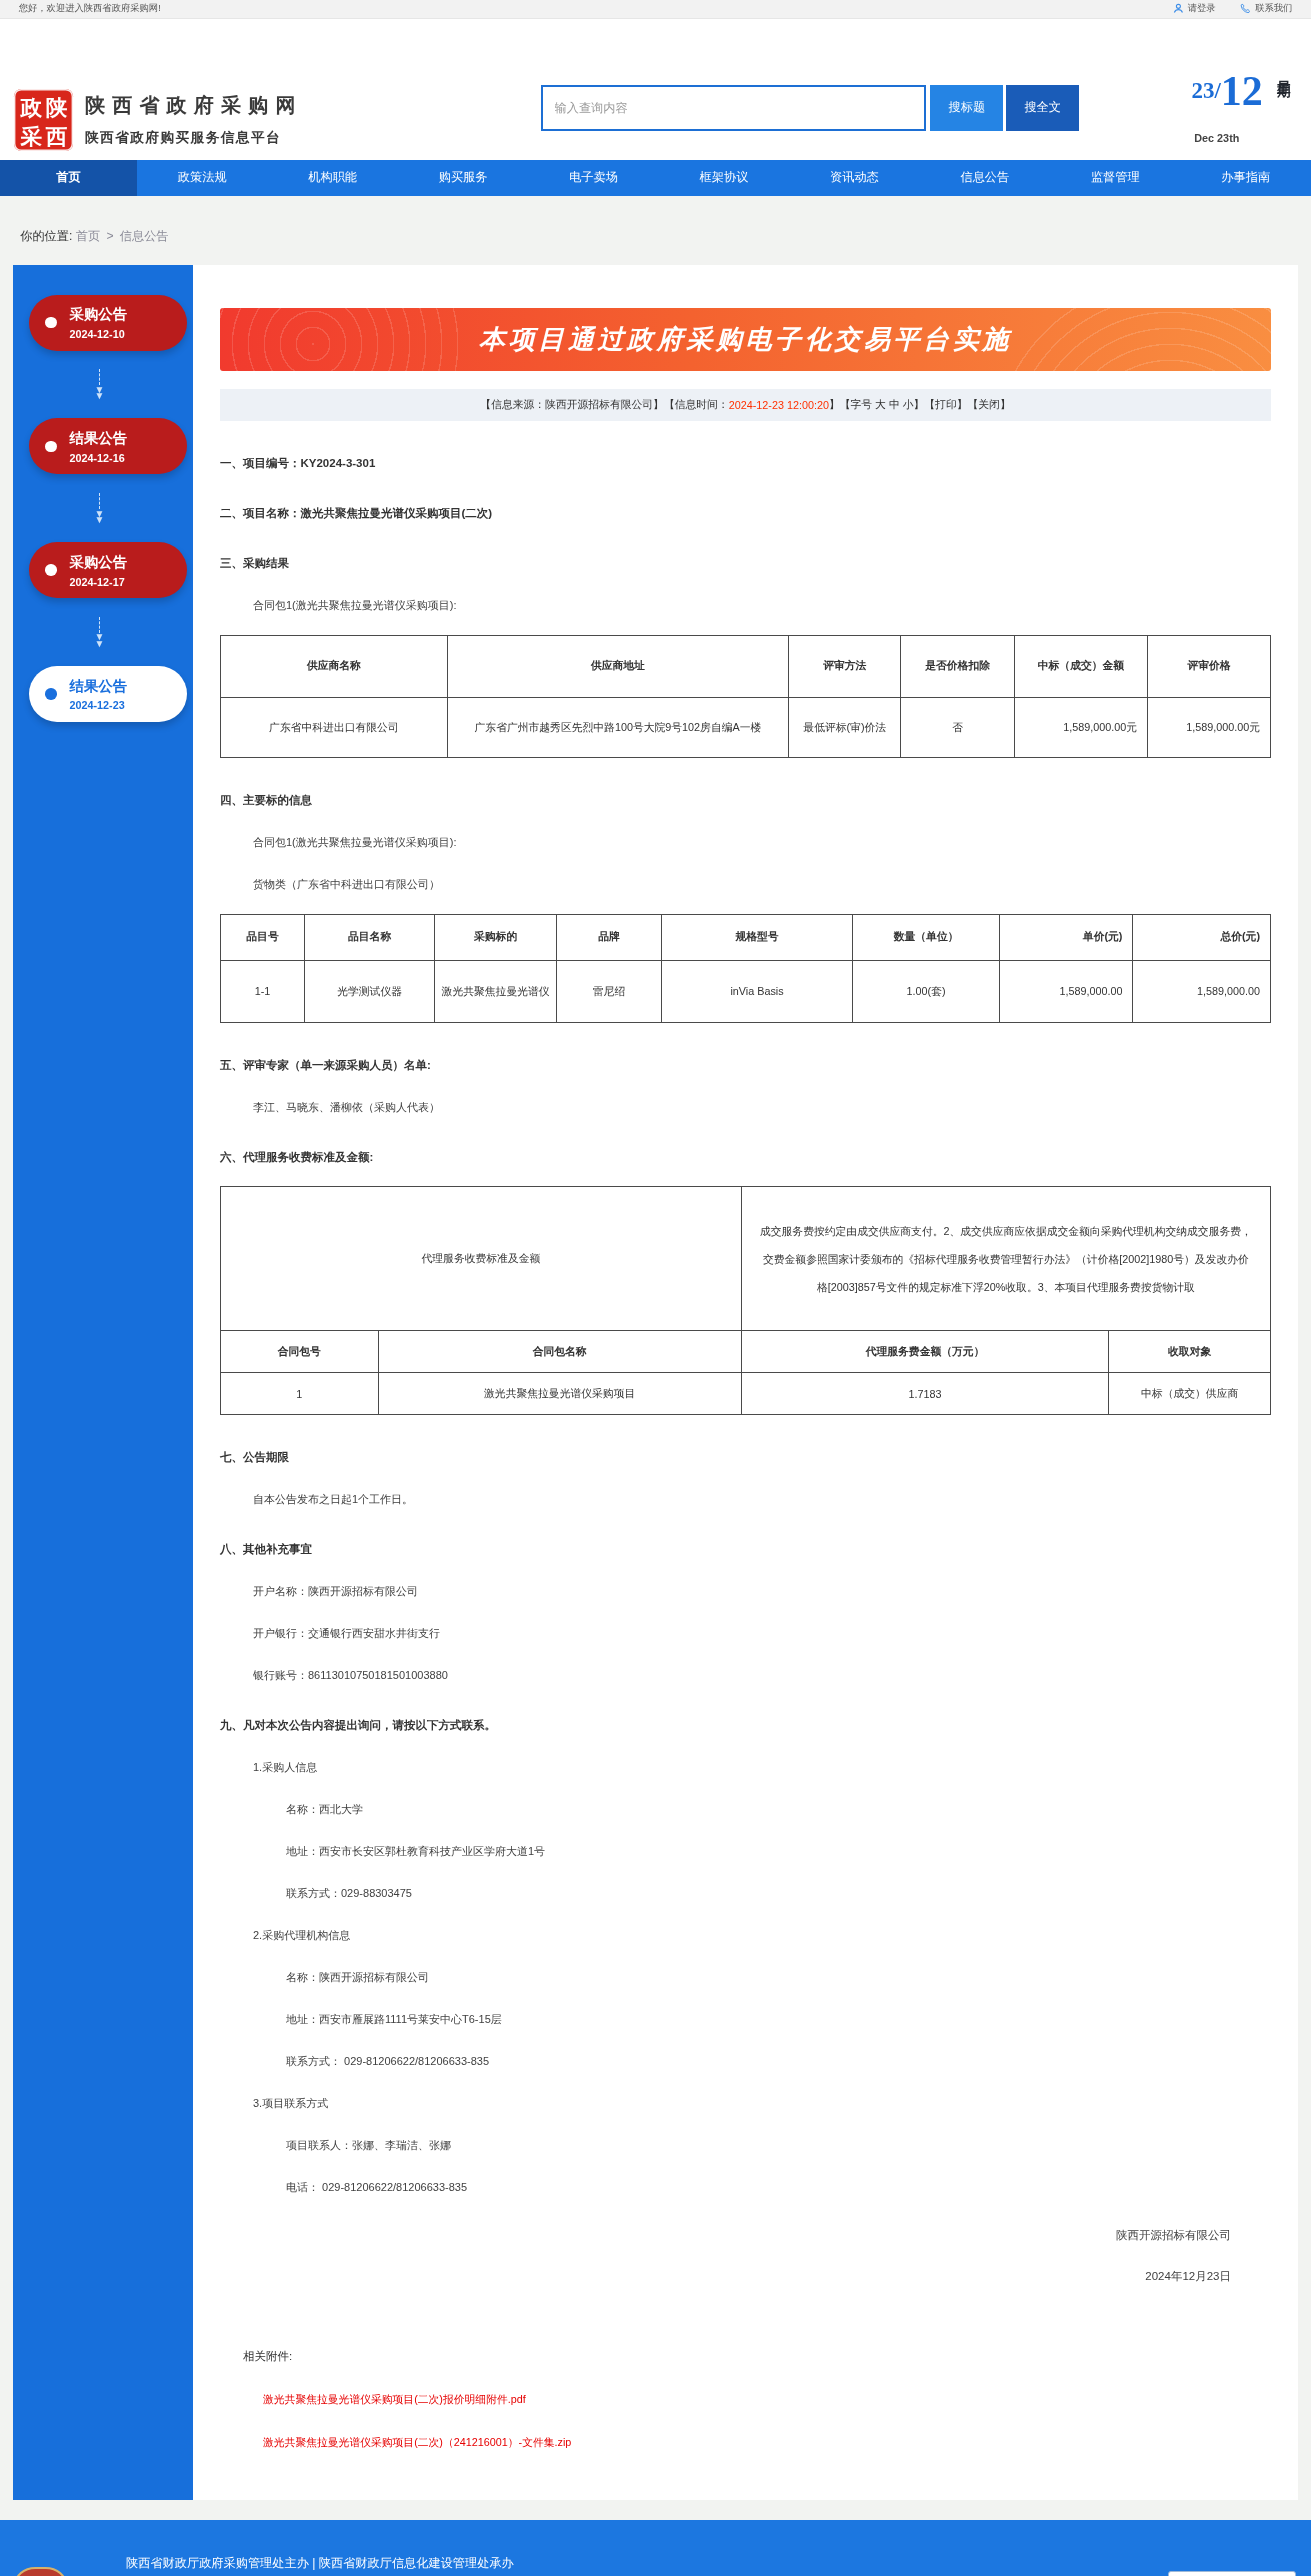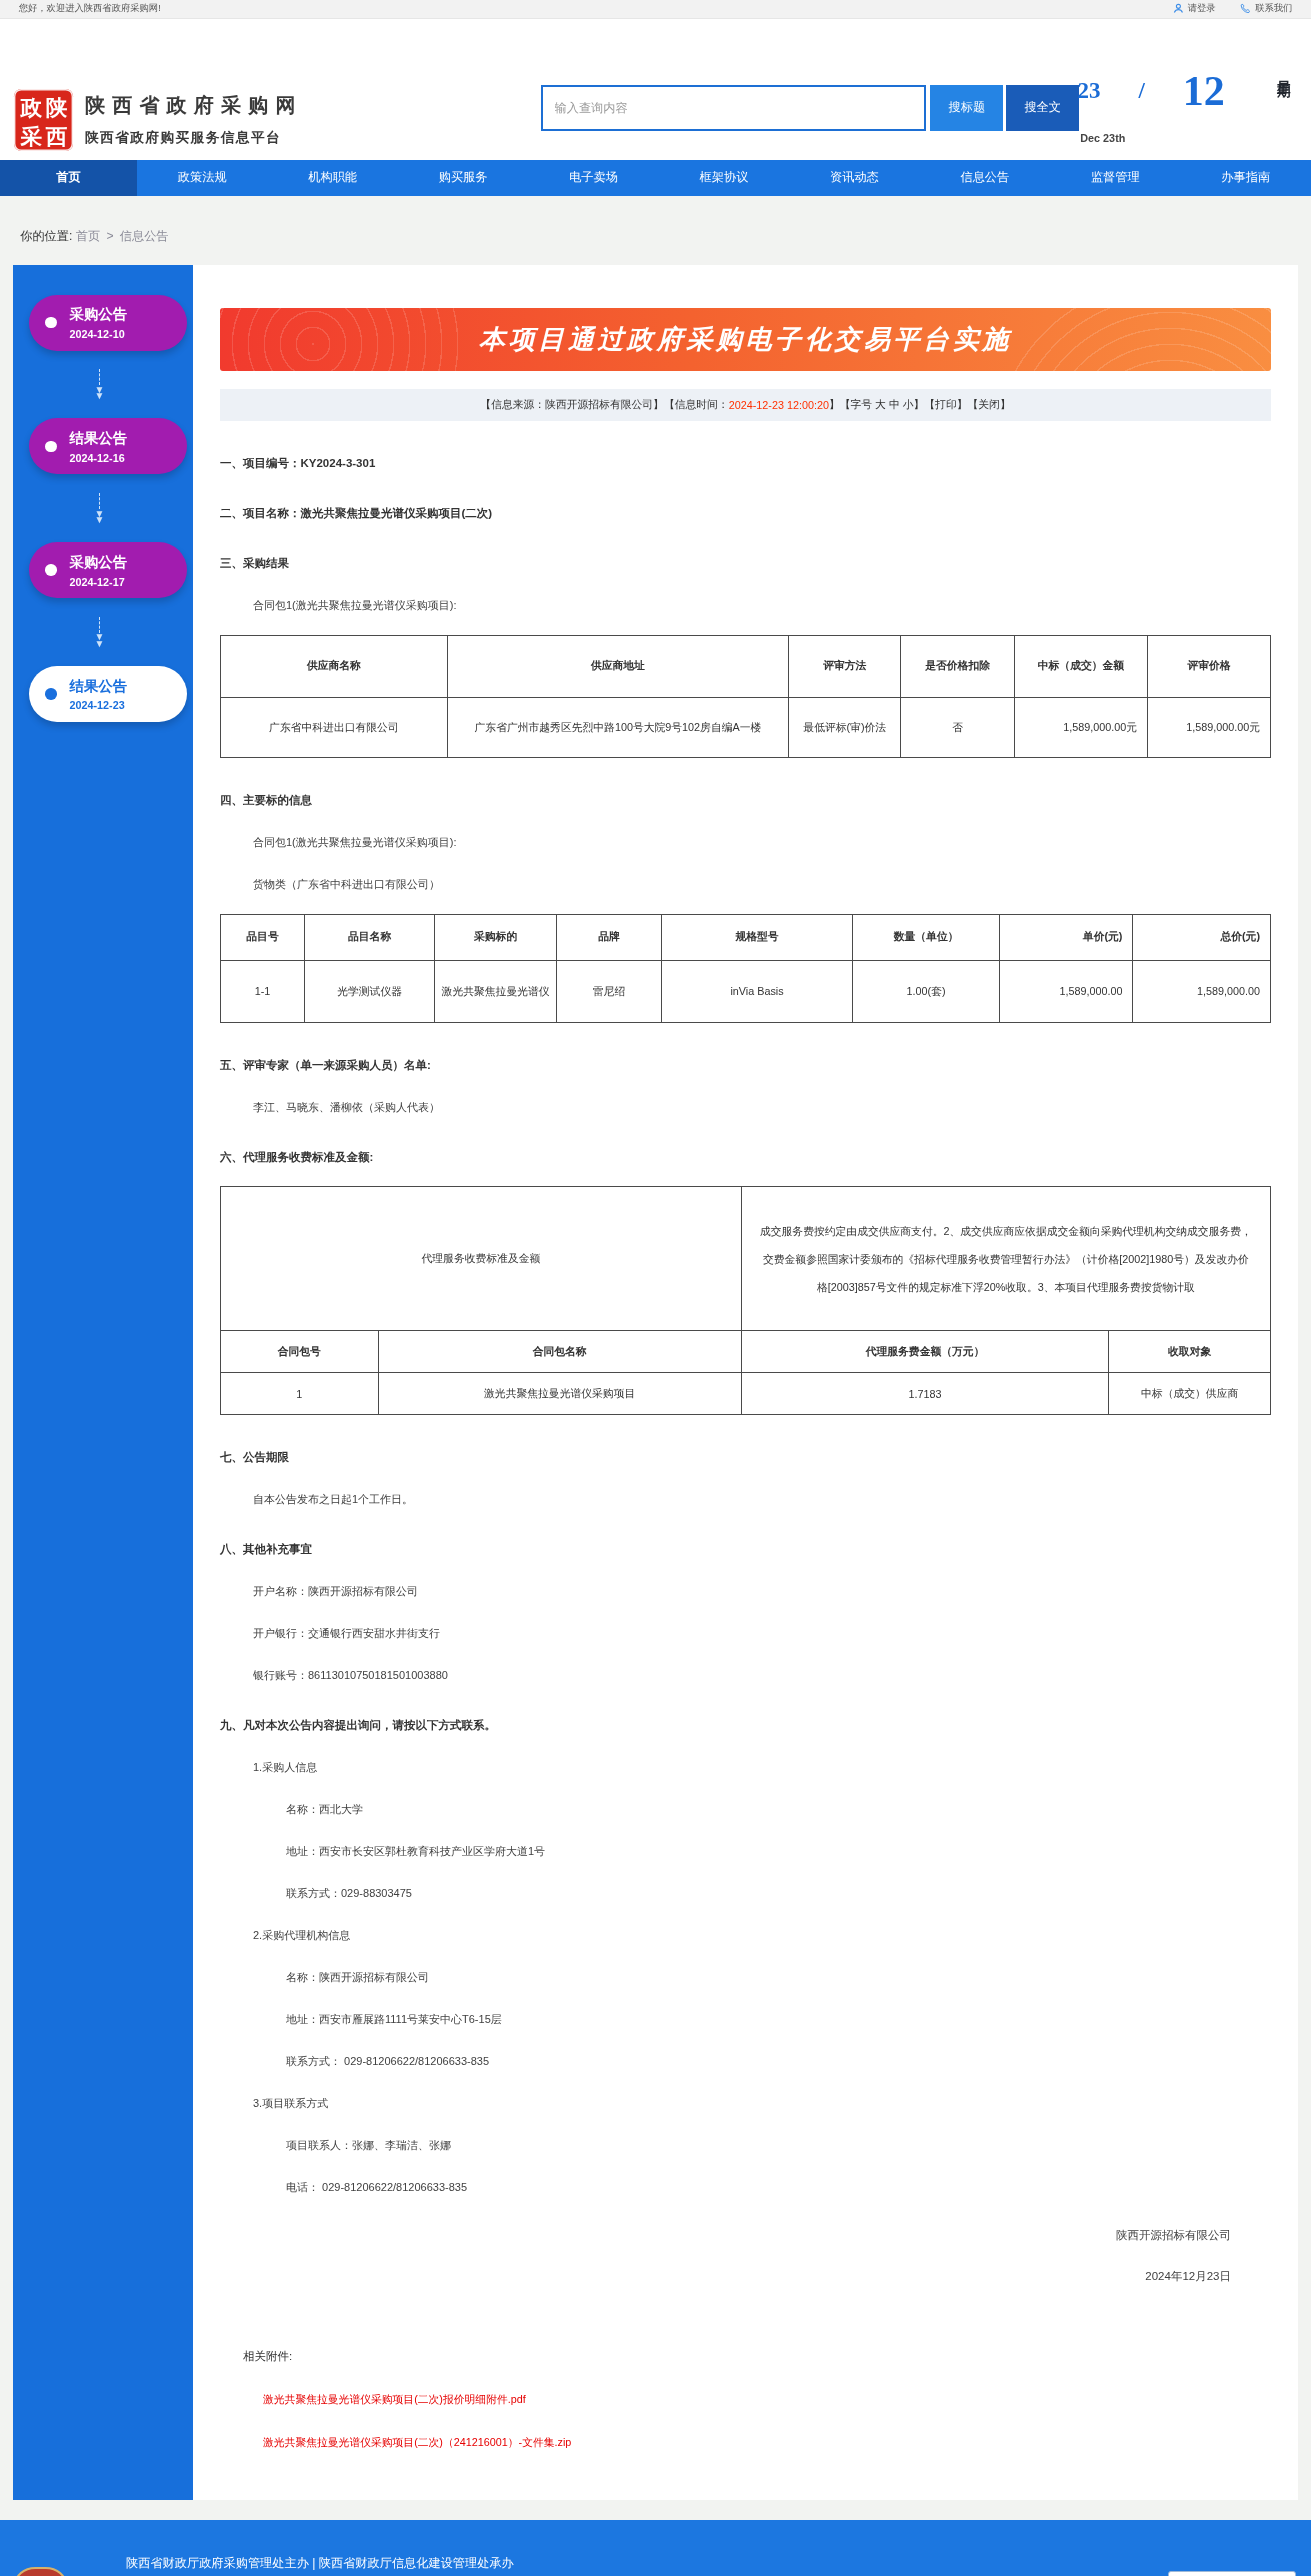--- a/index.html
+++ b/index.html
@@ -23,21 +23,21 @@
   .site-sub  { font-size:13.7px; font-weight:bold; letter-spacing:1.4px; margin-top:10px; }
 
   .search { position:absolute; left:541px; top:66px; display:flex; align-items:stretch; height:46px; }
   .search input { width:385px; border:2.2px solid #1d6fd4; font-size:12.2px; padding:0 11.5px; outline:none; color:#333; }
   .search input::placeholder { color:#9a9a9a; }
   .search button { width:73px; border:none; color:#fff; font-size:12.2px; cursor:pointer; }
   .btn-title { background:#2584e4; margin-left:4.3px; }
   .btn-full  { background:#1a5cb8; margin-left:2.9px; }
 
   .datebox { position:absolute; right:18.7px; top:50px; color:#1b6cd6; }
-  .date-row { display:flex; align-items:flex-start;gap:38px; }
+  .date-row { display:flex; align-items:flex-start; }
   .d-num { font-family:"Liberation Serif","DejaVu Serif",serif; }
   .d-day { font-size:23px; line-height:43px; font-weight:bold; }
   .d-sep { font-size:23px; line-height:43px; font-weight:bold; }
   .d-month { font-size:42px; line-height:45px; font-weight:bold; }
   .d-week { writing-mode:vertical-rl; text-orientation:upright; font-size:13.7px; font-weight:bold;
     color:#22262e; margin-left:11.5px; letter-spacing:4.3px; height:62px; }
   .d-en { font-size:10.8px; color:#444; font-weight:bold; margin-top:1px; margin-left:2.9px; }
 
   
   .nav { height:36px; background:#1a75e0; display:flex; }
@@ -48,21 +48,21 @@
   
   .page-gray { background:#f2f3f1; padding:0 13px 20px; }
   .crumb { padding:32px 7.2px 20px; font-size:12.2px; color:#333; }
   .crumb a { color:#8a8a97; cursor:pointer; text-decoration:none; }
   .crumb .sep { color:#8a8a97; margin:0 2.9px; }
 
   .main-row { display:flex; align-items:stretch; }
 
   
   .sidebar { flex:0 0 180px; background:#176fdb; padding-top:30px; }
-  .pill { margin:0 5.8px 0 16px; height:56px; border-radius:32px; background:#a21caf;
+  .pill { margin:0 5.8px 0 16px; height:56px; border-radius:32px; background:#b91c1c;
     box-shadow:0 4.3px 7.2px rgba(0,0,0,.18); display:flex; align-items:center; cursor:pointer; }
   .pill .dot { width:11.5px; height:11.5px; border-radius:50%; background:#fff; margin:0 13px 0 16px; flex:0 0 auto; }
   .pill .t1 { font-size:14.4px; font-weight:bold; color:#fff; }
   .pill .t2 { font-size:10.8px; font-weight:bold; color:#fff; margin-top:3.6px; }
   .pill.active { background:#fff; }
   .pill.active .dot { background:#1a6fdd; }
   .pill.active .t1, .pill.active .t2 { color:#1a6fdd; }
   .flow-arrow { display:flex; flex-direction:column; align-items:center; margin:18.7px 0 18.7px -7.2px; color:#cfe3f9; }
   .flow-arrow .dash { width:0; height:16px; border-left:1.4px dashed #cfe3f9; margin-bottom:1.4px; }
   .flow-arrow .chev { font-size:10px; line-height:6.5px; }

